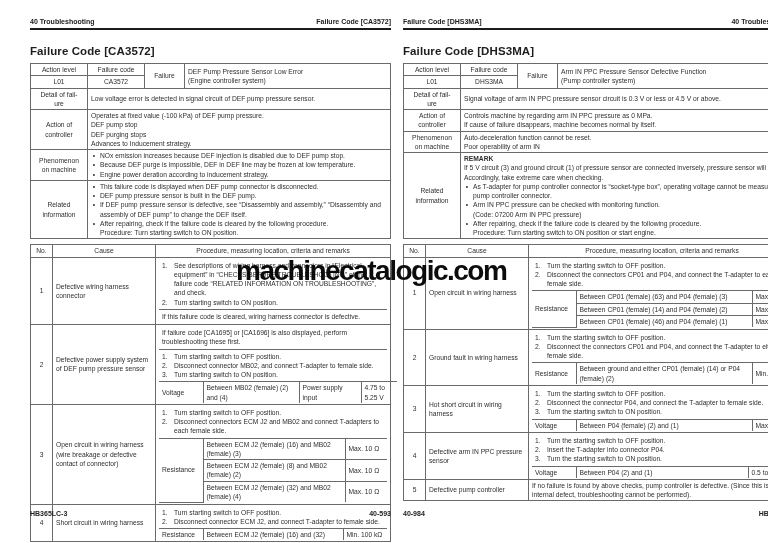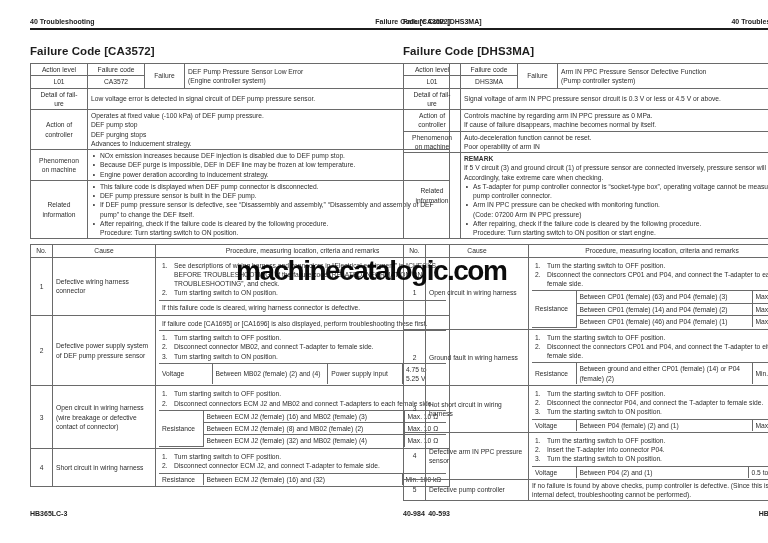--- a/index.html
+++ b/index.html
@@ -2,21 +2,21 @@
 <html><head>
 <meta charset="utf-8">
 <style>
   html,body{margin:0;padding:0;}
   body{
     width:768px;height:543px;background:#ffffff;position:relative;
     font-family:"Liberation Sans", sans-serif;color:#2e2e2e;overflow:hidden;
     -webkit-font-smoothing:antialiased;
   }
   .page{position:absolute;top:18px;height:510px;}
-  .page-left{left:30px;width:420px;}
+  .page-left{left:30px;width:361px;}
   .page-right{left:403px;width:393px;}
   .running-head{display:flex;justify-content:space-between;font-size:7px;font-weight:bold;
     padding-bottom:3px;border-bottom:2px solid #1c1c1c;color:#222;}
   .doc-title{font-size:11.5px;font-weight:bold;margin:15px 0 6px 0;color:#1d1d1d;letter-spacing:.1px;}
   table.tbl{border-collapse:collapse;width:100%;font-size:6.7px;line-height:1.38;table-layout:fixed;}
   table.tbl td{border:1px solid #6a6a6a;padding:1px 3px;vertical-align:middle;word-wrap:break-word;}
   .ctr{text-align:center;}
   .pre{white-space:pre-line;}
   .bold{font-weight:bold;}
   .proc-head td{text-align:center;padding:2px 3px;}

